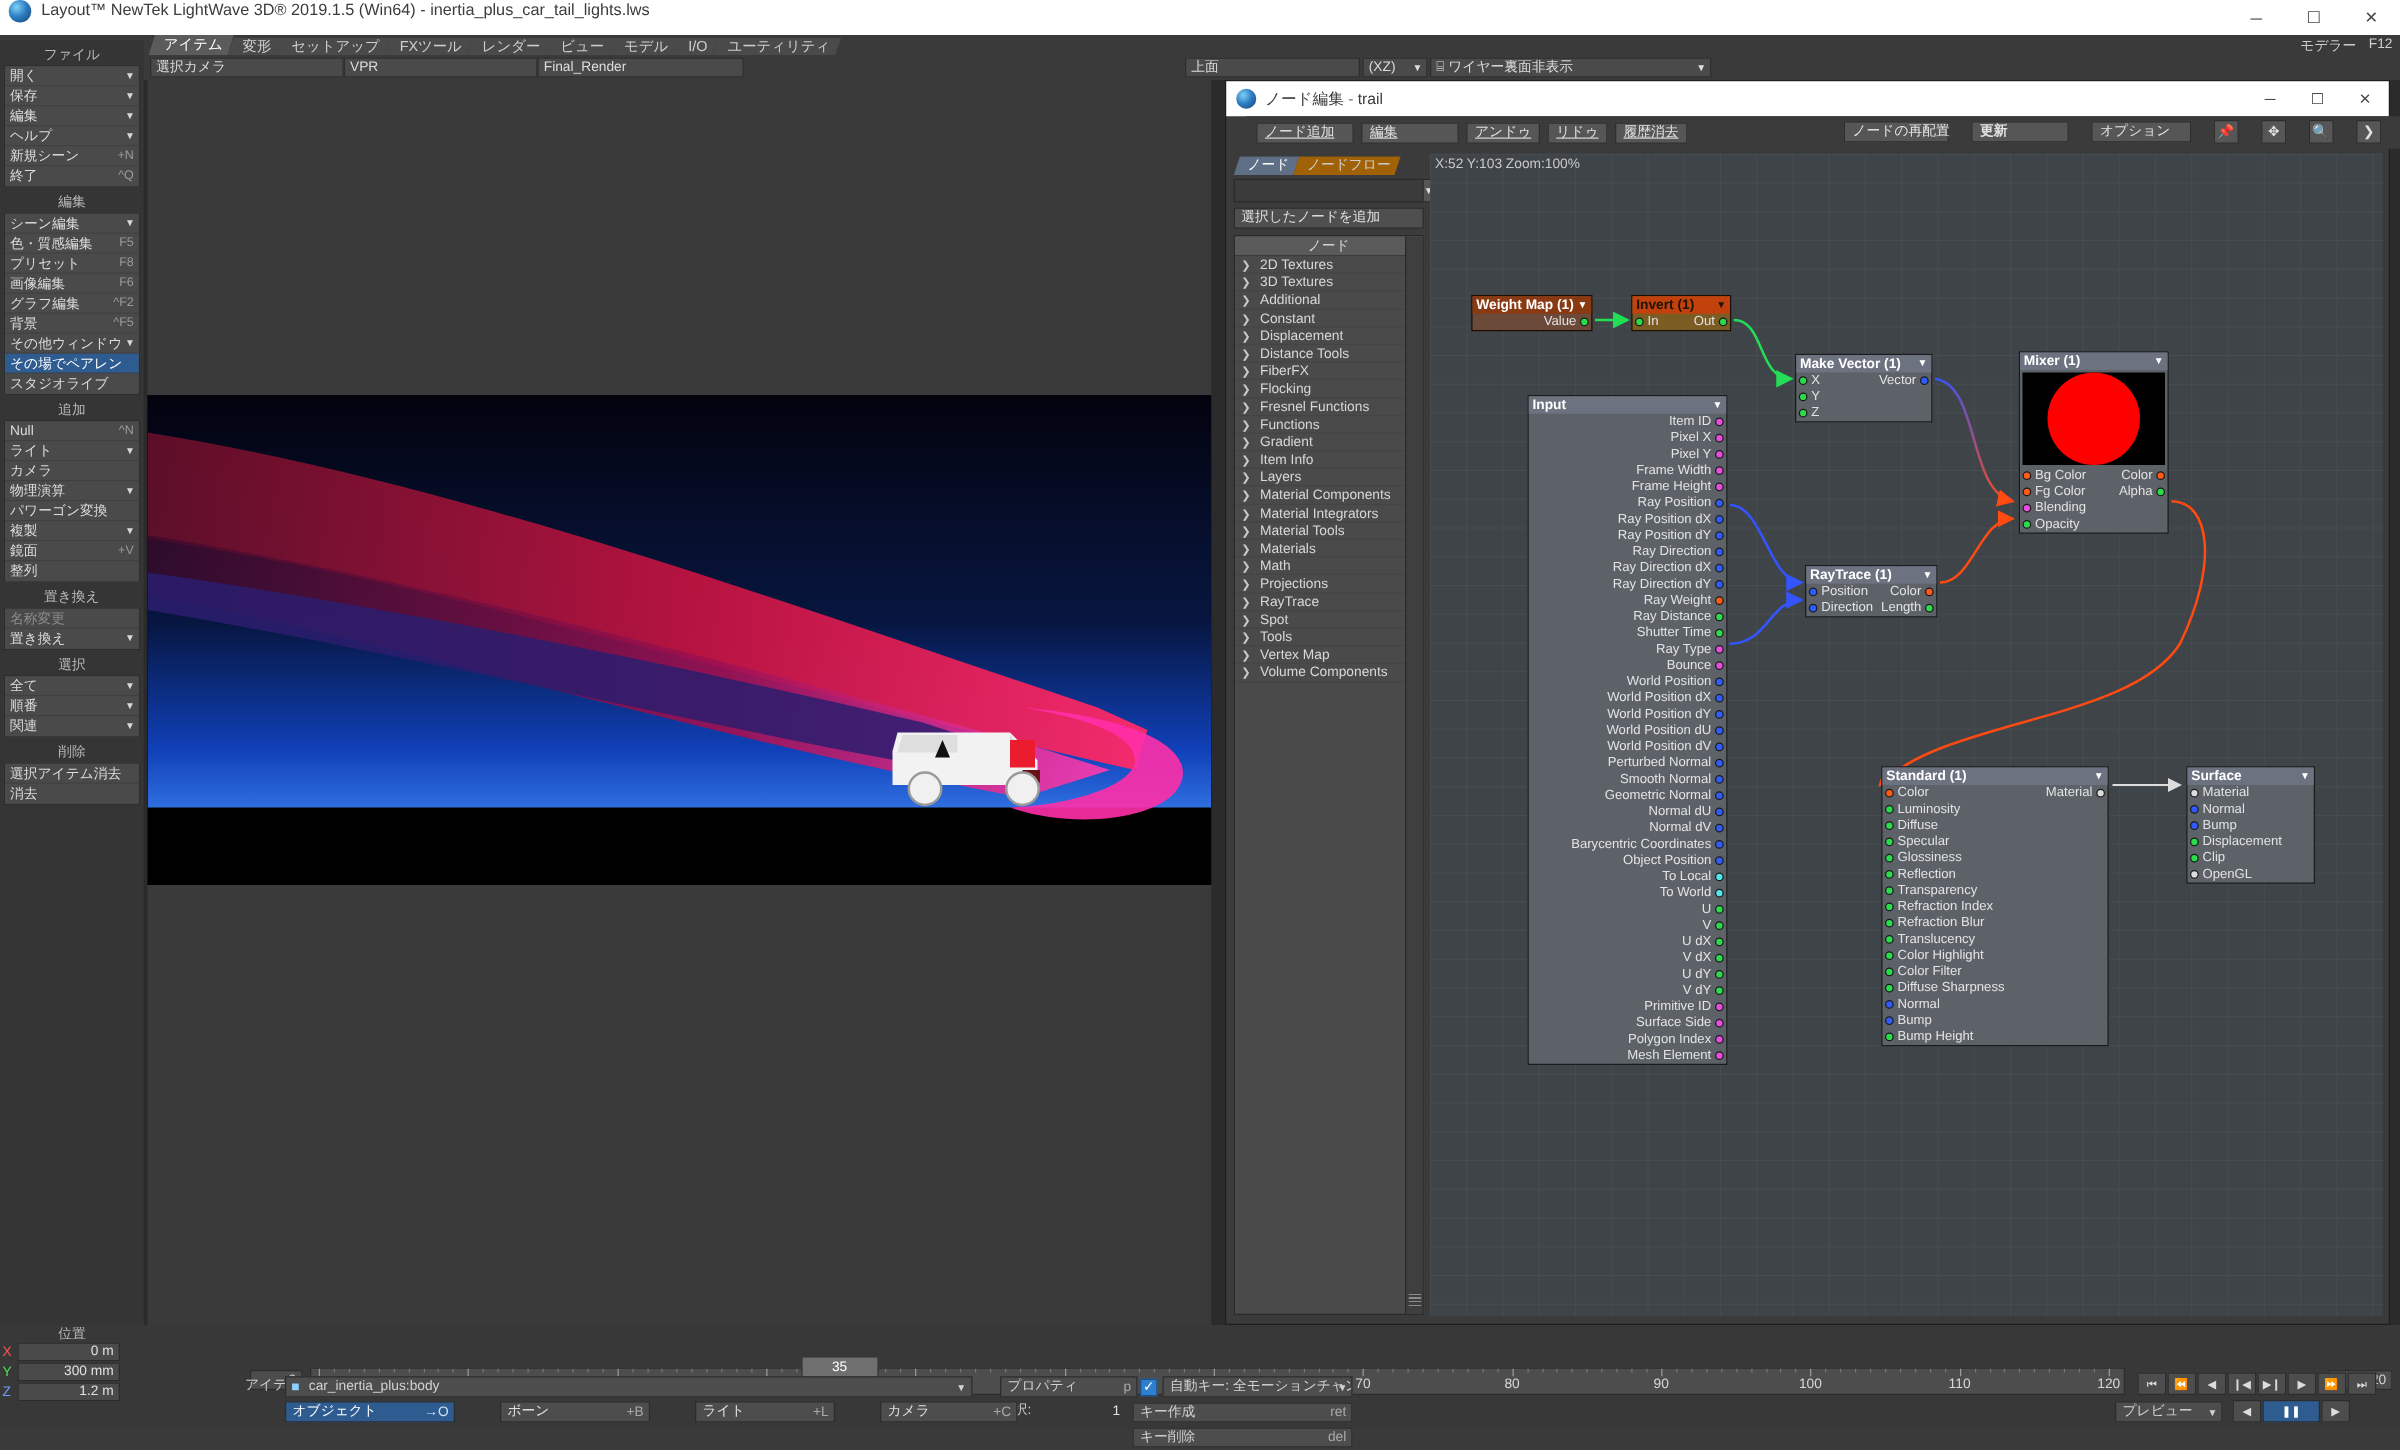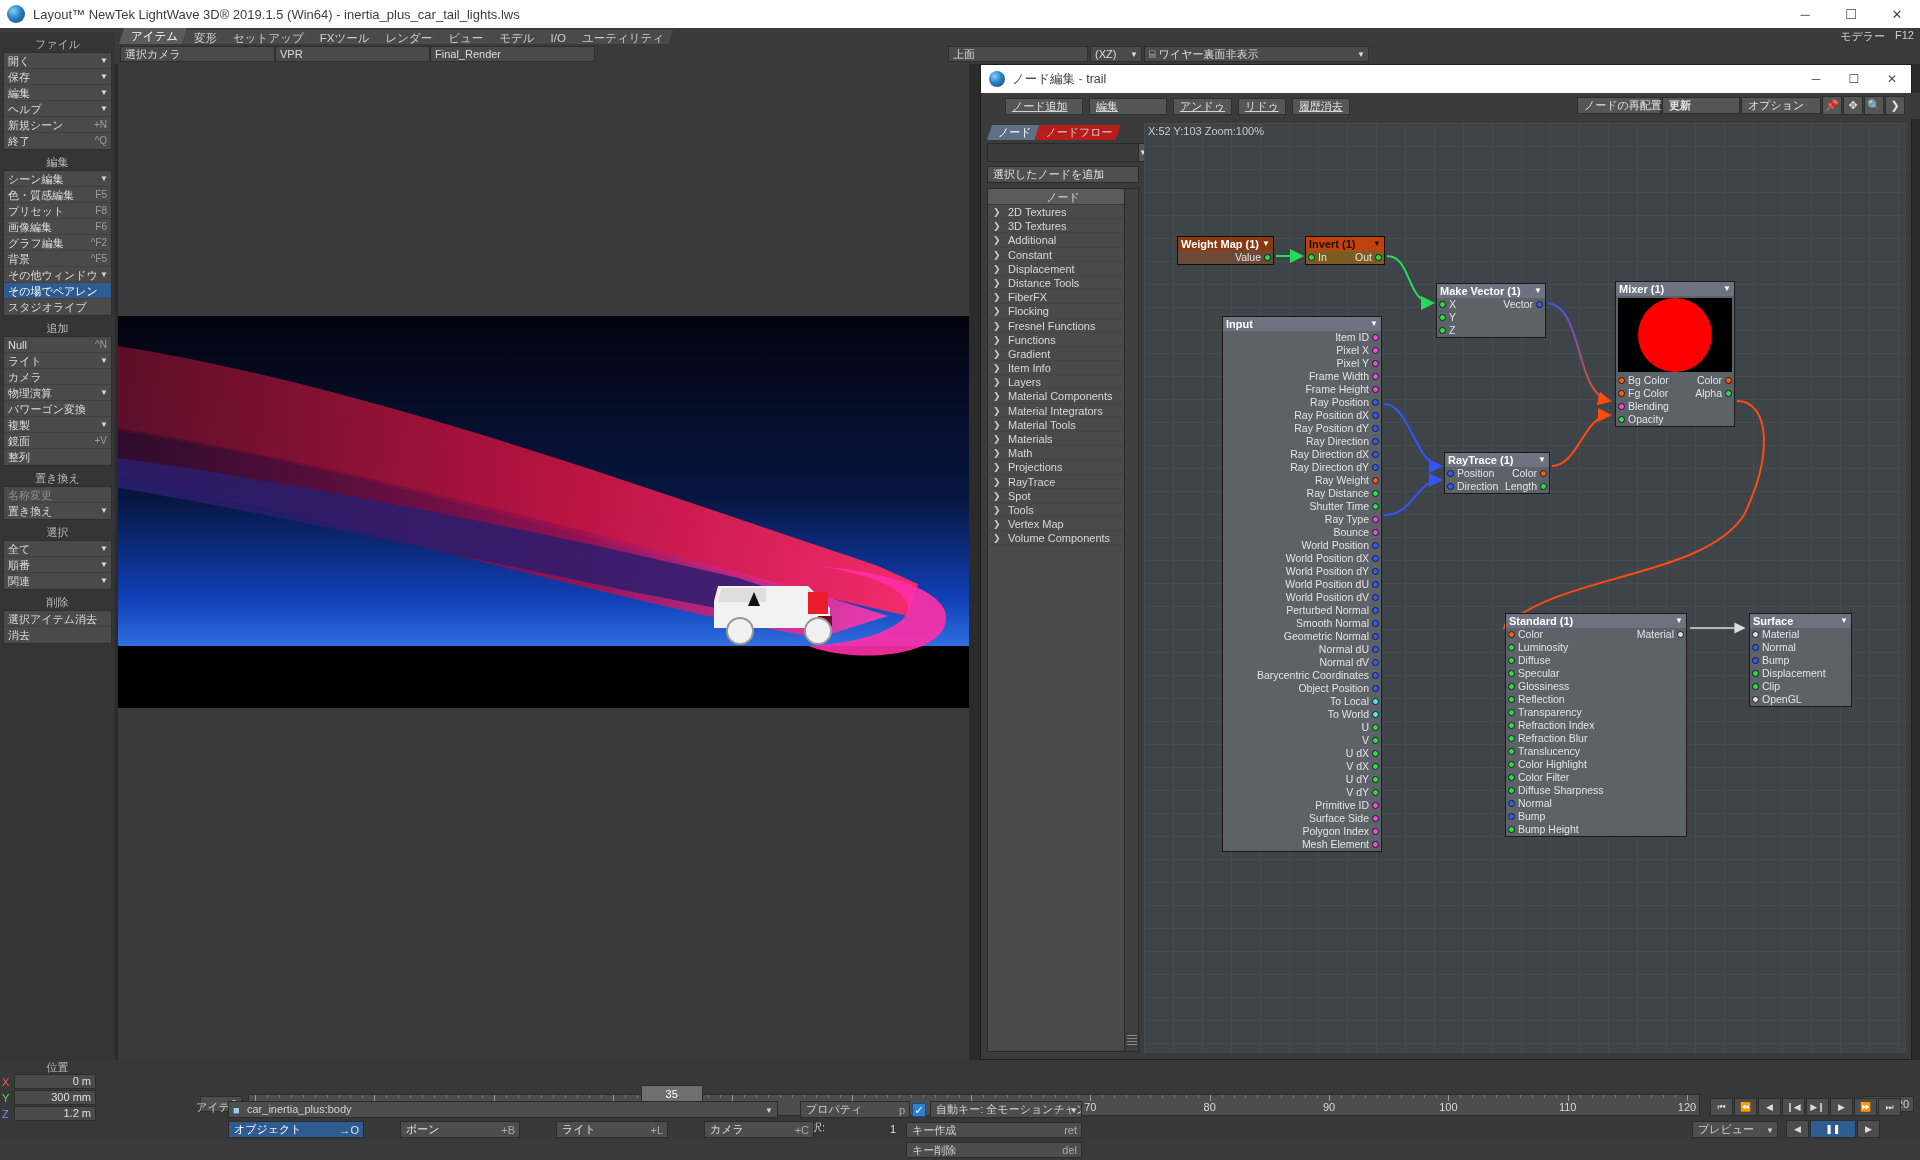--- a/index.html
+++ b/index.html
@@ -2,21 +2,21 @@
 <html><head>
 <meta charset="utf-8">
 <style>
   html,body{margin:0;padding:0;background:#2b2b2b;}
   body{width:1920px;height:1160px;overflow:hidden;
        font-family:"Liberation Sans","DejaVu Sans",sans-serif;font-size:12px;color:#d2d2d2;}
   *{box-sizing:border-box;}
 
   
   #titlebar{position:absolute;left:0;top:0;width:1920px;height:28px;background:#ffffff;
-            display:flex;align-items:center;}
+            display:flex;align-items:flex-start;}
   #titlebar .tlogo{width:18px;height:18px;margin:0 8px 0 7px;border-radius:50%;
             background:radial-gradient(circle at 35% 32%,#7fd0f5 0%,#2e7fc4 45%,#14406e 100%);}
   #titlebar .ttext{color:#3c3c3c;font-size:13px;white-space:nowrap;}
   #winbtns{position:absolute;right:0;top:0;height:28px;display:flex;}
   #winbtns div{width:46px;height:28px;display:flex;align-items:center;justify-content:center;
         color:#4a4a4a;font-size:13px;}
 
   
   #topzone{position:absolute;left:0;top:28px;width:1920px;height:36px;background:#3a3a3a;}
   #tabstrip{position:absolute;left:118px;top:28px;height:19px;display:flex;align-items:flex-end;}
@@ -61,28 +61,28 @@
   #nwbtns{position:absolute;right:0;top:0;height:28px;display:flex;}
   #nwbtns div{width:38px;height:28px;display:flex;align-items:center;justify-content:center;
          color:#4a4a4a;font-size:12px;}
 
   #nwtool{position:absolute;left:16px;top:28px;width:930px;height:26px;background:#3b3b3b;
           display:flex;align-items:center;padding-left:8px;gap:6px;text-decoration:underline;}
   .nbtn{height:17px;background:#565656;border:1px solid #2e2e2e;color:#e2e2e2;font-size:11px;
         line-height:15px;padding:0 6px;white-space:nowrap;}
   .ndrop{height:17px;background:#565656;border:1px solid #2e2e2e;color:#e2e2e2;font-size:11px;
          line-height:15px;padding:0 18px 0 6px;position:relative;white-space:nowrap;}
-  #nwtoolright{position:absolute;right:6px;top:31px;display:flex;gap:1px;align-items:center;justify-content:space-between;}
+  #nwtoolright{position:absolute;right:6px;top:31px;display:flex;gap:18px;align-items:center;justify-content:space-between;}
   .ibtn{width:20px;height:19px;background:#565656;border:1px solid #2e2e2e;
         display:flex;align-items:center;justify-content:center;color:#e2e2e2;font-size:11px;}
 
   
   #browser{position:absolute;left:6px;top:58px;width:152px;height:930px;}
   #btabs{display:flex;align-items:flex-end;height:17px;}
-  .btab{height:15px;padding:0 8px 0 11px;background:#b91c1c;color:#cfcfcf;font-size:11px;
+  .btab{height:15px;padding:0 8px 0 11px;background:#a16207;color:#cfcfcf;font-size:11px;
         line-height:15px;margin-right:-5px;
         clip-path:polygon(5px 0,100% 0,calc(100% - 5px) 100%,0 100%);}
   .btab.active{background:#5e6f86;color:#fff;}
   #bsearch{margin-top:3px;height:19px;display:flex;}
   #bsearch input{flex:1;background:#3b3b3b;border:1px solid #2a2a2a;color:#ddd;font-size:11px;
         padding:0 4px;outline:none;font-family:inherit;}
   #bsearch .ddb{width:20px;background:#565656;border:1px solid #2a2a2a;border-left:none;
         display:flex;align-items:center;justify-content:center;font-size:8px;color:#ddd;}
   #baddbtn{margin-top:4px;height:17px;background:#4f4f4f;border:1px solid #2a2a2a;
         font-size:11px;color:#e0e0e0;line-height:15px;padding-left:5px;}

